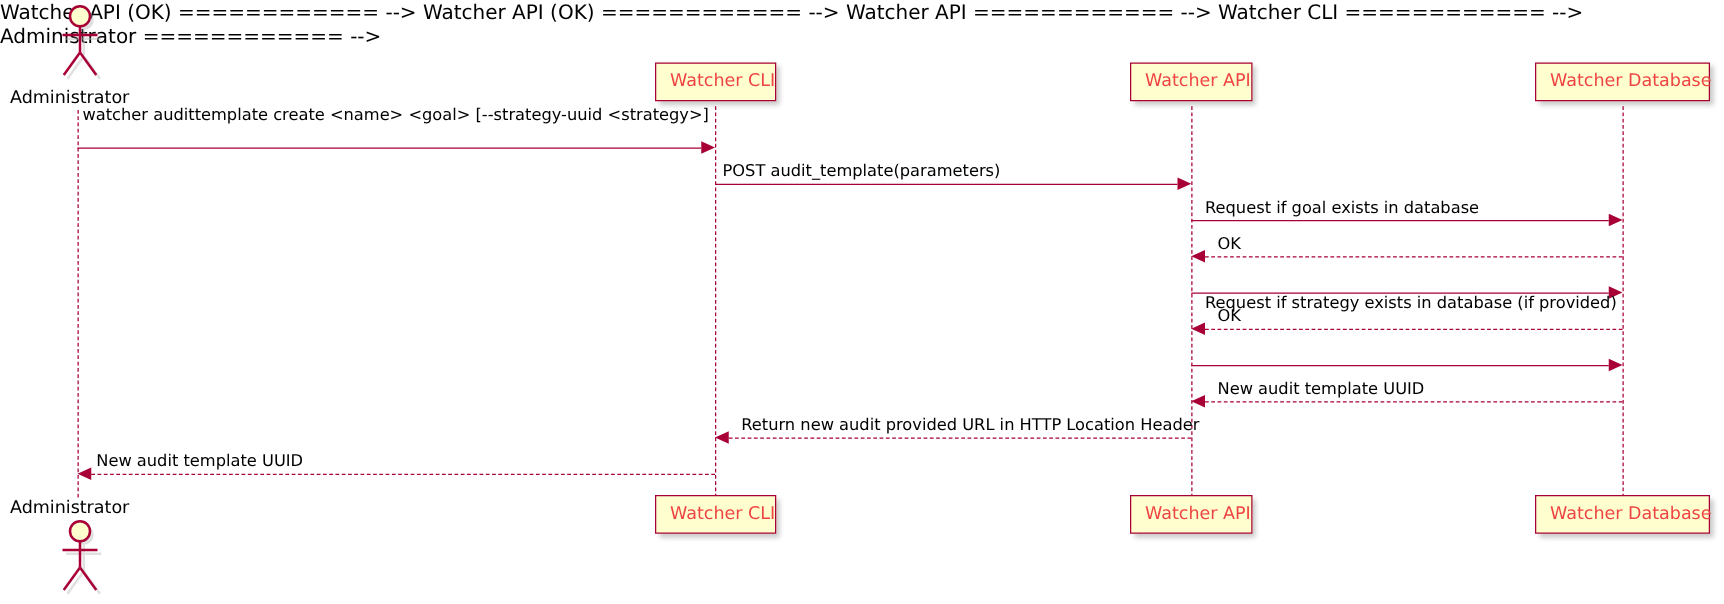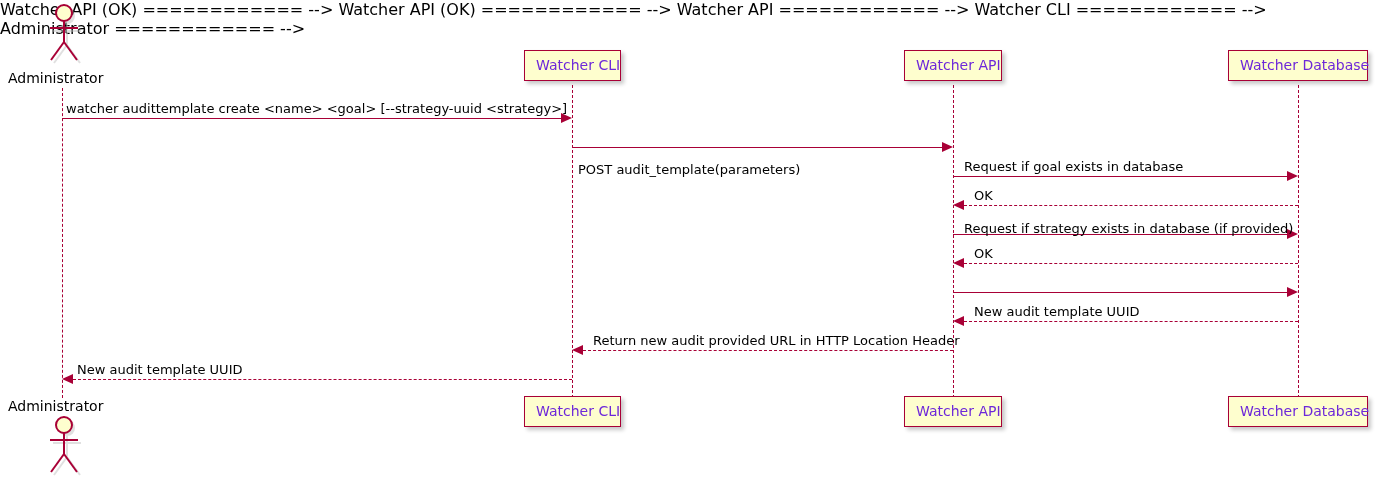--- a/index.html
+++ b/index.html
@@ -23,21 +23,21 @@
     width: 0;
     border-left: 1px dashed #A80036;
     top: 0;
   }
   
   .participant {
     position: absolute;
     box-sizing: border-box;
     background: #FEFECE;
     border: 1.5px solid #A80036;
-    color: #6d28d9;
+    color: #ef4444;
     font-size: 14px;
     line-height: 1;
     padding: 7px 11px 8px 11px;
     white-space: nowrap;
     box-shadow: 3px 3px 4px rgba(0,0,0,0.22);
     text-align: left;
   }
   
   .actor {
     position: absolute;
@@ -137,41 +137,41 @@
   <div class="participant" style="left:1228px; top:50px; width:140px;">Watcher Database</div>
 
   
   <div class="participant" style="left:524px; top:396px; width:97px;">Watcher CLI</div>
   <div class="participant" style="left:904px; top:396px; width:98px;">Watcher API</div>
   <div class="participant" style="left:1228px; top:396px; width:140px;">Watcher Database</div>
 
   
   <div class="msg" style="left:62px; top:118px; width:499px;"></div>
   <div class="arrowhead arrow-right" style="left:561px; top:113px;"></div>
-  <div class="msg-label" style="left:66px; top:102px;">watcher audittemplate create &lt;name&gt; &lt;goal&gt; [--strategy-uuid &lt;strategy&gt;]</div>
+  <div class="msg-label" style="left:66px; top:86px;">watcher audittemplate create &lt;name&gt; &lt;goal&gt; [--strategy-uuid &lt;strategy&gt;]</div>
 
   
   <div class="msg" style="left:572px; top:147px; width:370px;"></div>
   <div class="arrowhead arrow-right" style="left:942px; top:142px;"></div>
-  <div class="msg-label" style="left:578px; top:131px;margin-top:32px;">POST audit_template(parameters)</div>
+  <div class="msg-label" style="left:578px; top:131px;">POST audit_template(parameters)</div>
 
   
   <div class="msg" style="left:953px; top:176px; width:334px;"></div>
   <div class="arrowhead arrow-right" style="left:1287px; top:171px;"></div>
   <div class="msg-label" style="left:964px; top:160px;">Request if goal exists in database</div>
 
    Watcher API (OK) ============ --&gt;
   <div class="msg dashed" style="left:964px; top:205px; width:334px;"></div>
   <div class="arrowhead arrow-left" style="left:953px; top:200px;"></div>
   <div class="msg-label" style="left:974px; top:189px;">OK</div>
 
   
   <div class="msg" style="left:953px; top:234px; width:334px;"></div>
   <div class="arrowhead arrow-right" style="left:1287px; top:229px;"></div>
-  <div class="msg-label" style="left:964px; top:222px;">Request if strategy exists in database (if provided)</div>
+  <div class="msg-label" style="left:964px; top:236px;">Request if strategy exists in database (if provided)</div>
 
    Watcher API (OK) ============ --&gt;
   <div class="msg dashed" style="left:964px; top:263px; width:334px;"></div>
   <div class="arrowhead arrow-left" style="left:953px; top:258px;"></div>
   <div class="msg-label" style="left:974px; top:247px;">OK</div>
 
   
   <div class="msg" style="left:953px; top:292px; width:334px;"></div>
   <div class="arrowhead arrow-right" style="left:1287px; top:287px;"></div>
 

